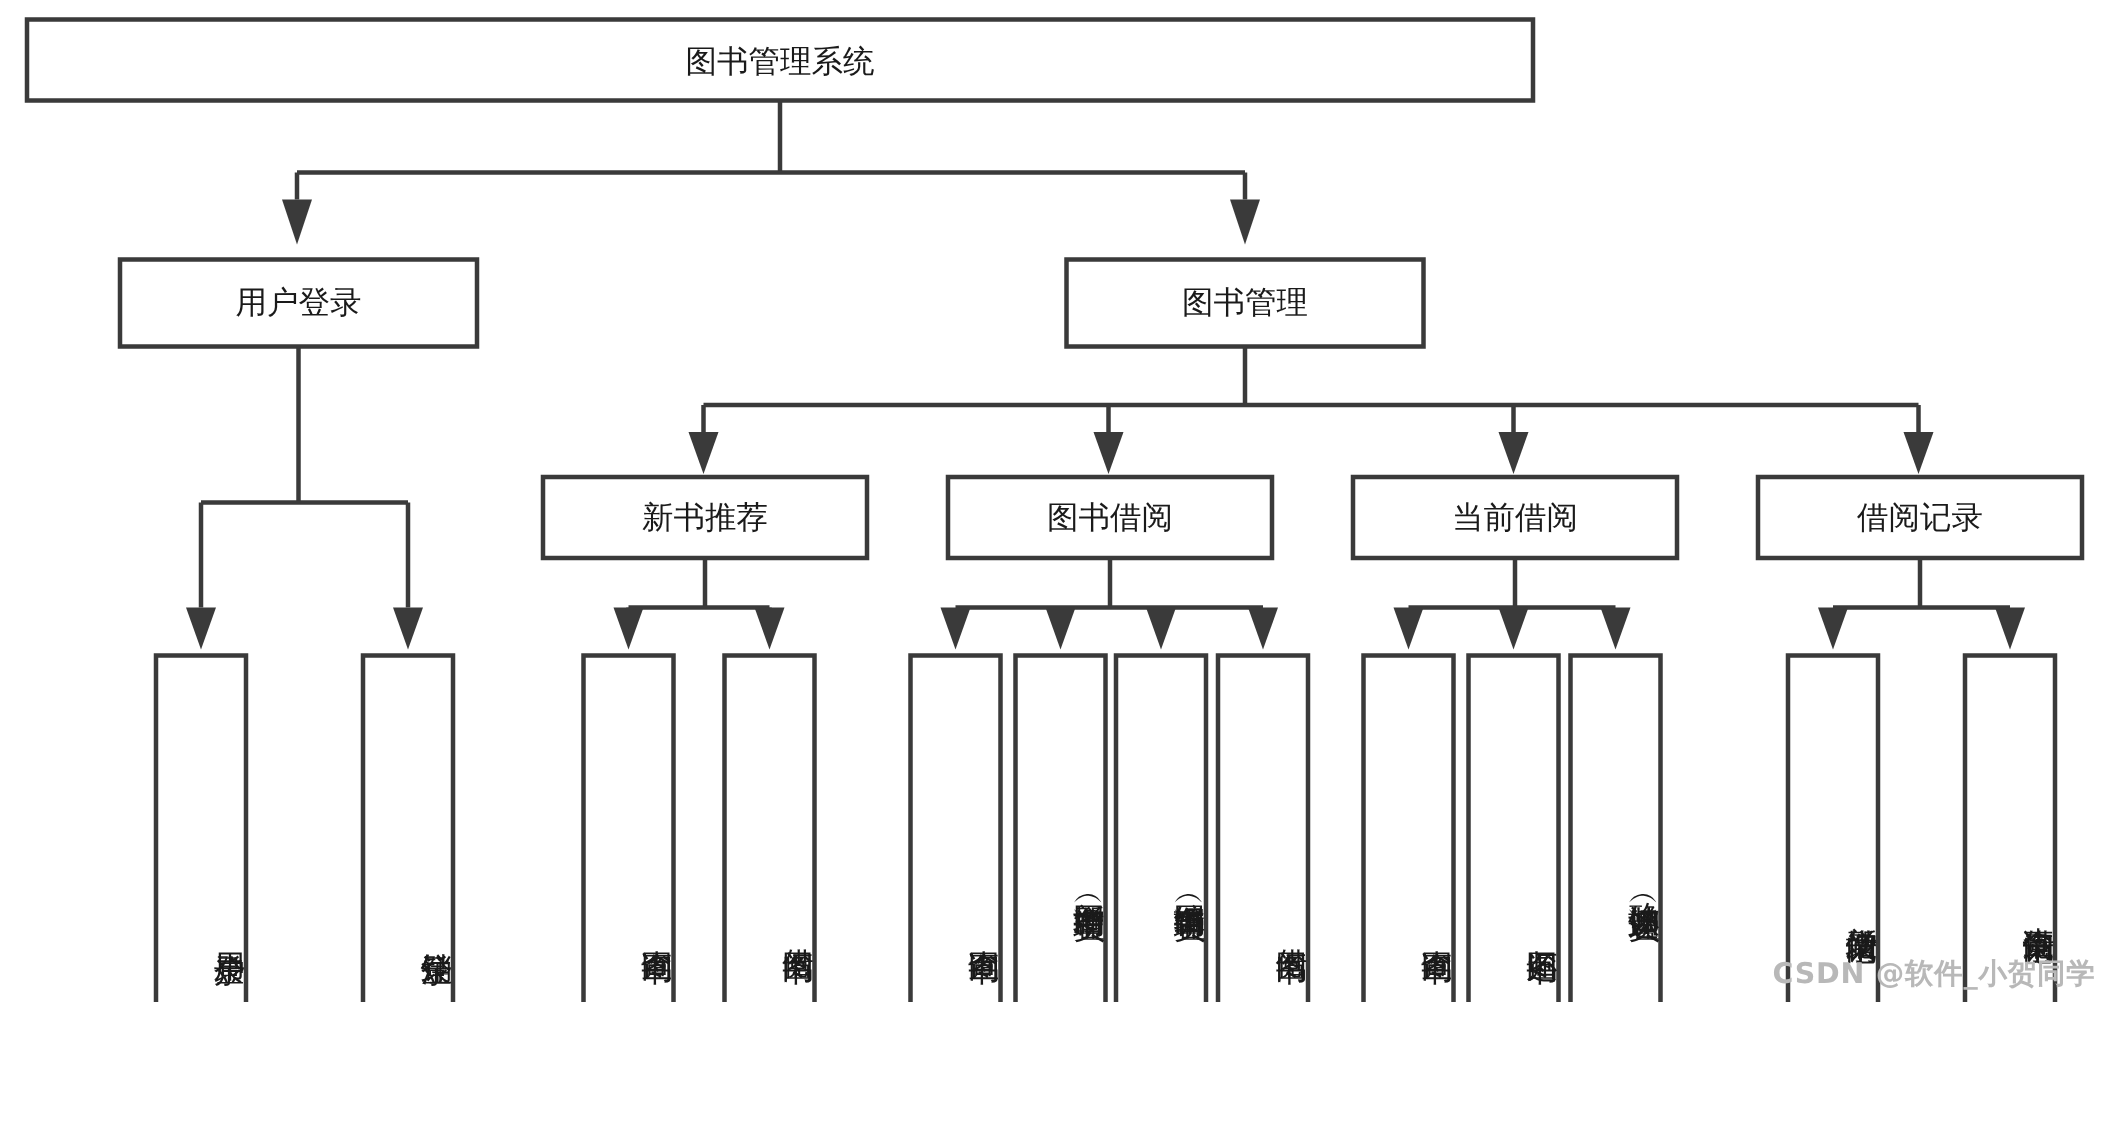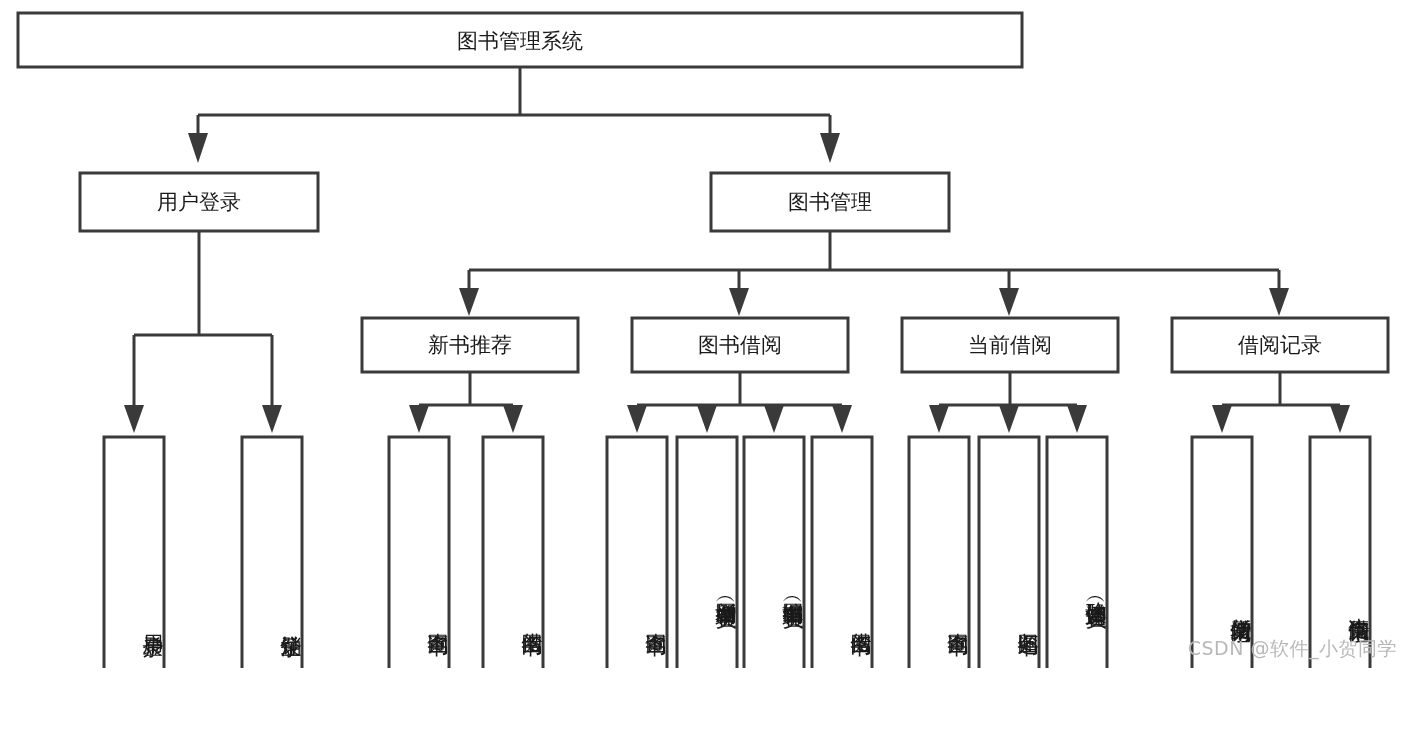--- a/index.html
+++ b/index.html
@@ -66,20 +66,21 @@
   .watermark {
     position: absolute;
     right: 8px;
     bottom: 6px;
     font-family: "DejaVu Sans", "Liberation Sans", sans-serif;
     font-size: 19px;
     color: #b8b8b8;
     letter-spacing: 0.5px;
     white-space: nowrap;
     user-select: none;
+    font-weight: bold;
   }
 </style>
 </head>
 <body>
 
 <div id="diagram-root">
 
   <svg id="flow-svg" viewBox="0 0 1405 747">
 
     <g>

